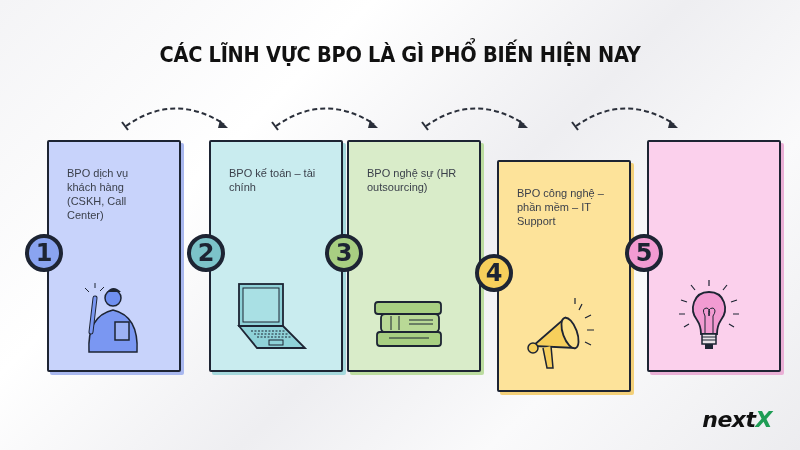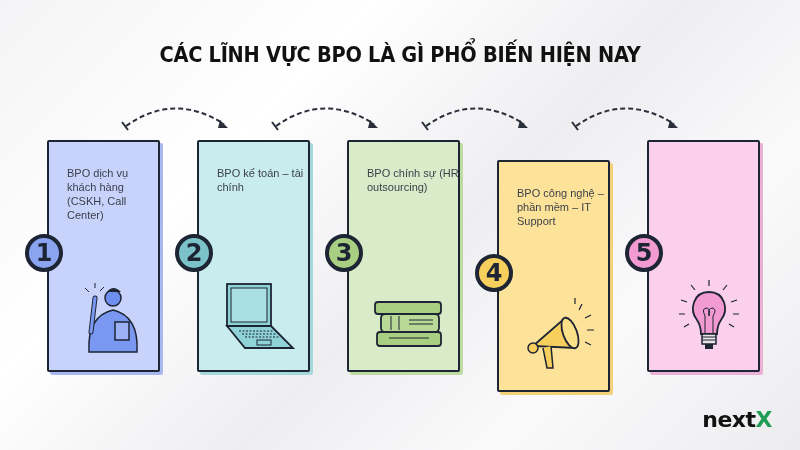--- a/index.html
+++ b/index.html
@@ -9,42 +9,42 @@
     font-family: "Liberation Sans", sans-serif;
   }
   .title {
     position: absolute; left: 0; right: 0; top: 42px;
     text-align: center; font-size: 22px; font-weight: bold; color: #111;
     font-family: "DejaVu Sans", sans-serif; letter-spacing: -0.3px;
     transform: scaleX(0.88);
   }
   .arrow { position: absolute; top: 100px; width: 112px; height: 32px; }
   .card {
-    position: absolute; top: 140px; width: 113px; height: 232px;
+    position: absolute; top: 140px; width: 134px; height: 232px;
     border: 2px solid #1d2433; border-radius: 2px;
     box-shadow: 3px 3px 0 var(--shadow);
     box-sizing: border-box;
   }
   .card-text {
     position: absolute; left: 18px; top: 24px; width: 92px;
     font-size: 11px; line-height: 14px; color: #3a3f4a;
   }
   .badge {
     position: absolute; left: -24px; top: 92px; width: 38px; height: 38px;
     border: 4px solid #1d2433; border-radius: 50%;
     box-sizing: border-box;
     display: flex; align-items: center; justify-content: center;
     font-size: 24px; font-weight: bold; color: #1d2433;
     font-family: "DejaVu Sans", sans-serif;
   }
   .illus { position: absolute; left: 20px; bottom: 14px; width: 80px; height: 80px; }
   .logo {
     position: absolute; right: 28px; bottom: 18px;
     font-family: "DejaVu Sans", sans-serif; font-weight: bold; font-size: 22px;
-    color: #111; letter-spacing: -0.5px;
+    color: #111; letter-spacing: -0.5px; font-style: italic;
   }
   .logo .x { color: #1f9d55; }
 </style>
 </head>
 <body>
 
 <div class="title">CÁC LĨNH VỰC BPO LÀ GÌ PHỔ BIẾN HIỆN NAY</div>
 
 <svg class="arrow" style="left:120px" viewBox="0 0 112 32">
   <path d="M6 26 Q54 -8 104 24" fill="none" stroke="#2a2f3a" stroke-width="2" stroke-dasharray="5 3"></path>
@@ -74,34 +74,34 @@
     <circle cx="44" cy="22" r="8" fill="#6f8ff0" stroke="#1d2433" stroke-width="1.5"></circle>
     <path d="M38 16 q6 -8 14 0" fill="#1d2433"></path>
     <path d="M20 76 Q18 40 44 34 Q70 40 68 76 Z" fill="#7a97f2" stroke="#1d2433" stroke-width="1.5"></path>
     <path d="M22 56 L26 22" stroke="#1d2433" stroke-width="5" stroke-linecap="round"></path>
     <path d="M22 56 L26 22" stroke="#7a97f2" stroke-width="3" stroke-linecap="round"></path>
     <rect x="46" y="46" width="14" height="18" fill="#9db2f5" stroke="#1d2433" stroke-width="1.5"></rect>
     <path d="M20 16 l-4 -4 M26 12 l0 -5 M31 15 l4 -4" stroke="#1d2433" stroke-width="1"></path>
   </svg>
 </div>
 
-<div class="card" style="left:197px; background:#c9ecef; --shadow:#a5d8dc;">
+<div class="card" style="left:209px; background:#c9ecef; --shadow:#a5d8dc;">
   <div class="card-text">BPO kế toán – tài chính</div>
   <div class="badge" style="background:#7cc3c9">2</div>
   <svg class="illus" viewBox="0 0 80 80">
     <rect x="8" y="8" width="44" height="42" fill="#8fd2d8" stroke="#1d2433" stroke-width="1.8"></rect>
     <rect x="12" y="12" width="36" height="34" fill="#a9e0e4" stroke="#1d2433" stroke-width="1"></rect>
     <path d="M8 50 L52 50 L74 72 L26 72 Z" fill="#8fd2d8" stroke="#1d2433" stroke-width="1.8"></path>
     <path d="M20 55 L54 55 M23 58 L57 58 M26 61 L60 61" stroke="#1d2433" stroke-width="1" stroke-dasharray="2 1.5"></path>
     <rect x="38" y="64" width="14" height="5" fill="none" stroke="#1d2433" stroke-width="1"></rect>
   </svg>
 </div>
 
 <div class="card" style="left:347px; background:#d9ecc9; --shadow:#bcdca0;">
-  <div class="card-text">BPO chính sự (HR outsourcing)</div>
+  <div class="card-text">BPO nghệ sự (HR outsourcing)</div>
   <div class="badge" style="background:#a8cf82">3</div>
   <svg class="illus" viewBox="0 0 80 80">
     <rect x="8" y="56" width="64" height="14" rx="3" fill="#a8cf82" stroke="#1d2433" stroke-width="1.8"></rect>
     <rect x="12" y="38" width="58" height="18" rx="4" fill="#b9d996" stroke="#1d2433" stroke-width="1.8"></rect>
     <rect x="6" y="26" width="66" height="12" rx="3" fill="#a8cf82" stroke="#1d2433" stroke-width="1.8"></rect>
     <path d="M22 40 L22 54 M30 40 L30 54 M40 44 L64 44 M40 48 L64 48 M20 62 L60 62" stroke="#1d2433" stroke-width="1"></path>
   </svg>
 </div>
 
 <div class="card" style="left:497px; background:#fde39a;margin-top:20px; --shadow:#f3d07a;">

